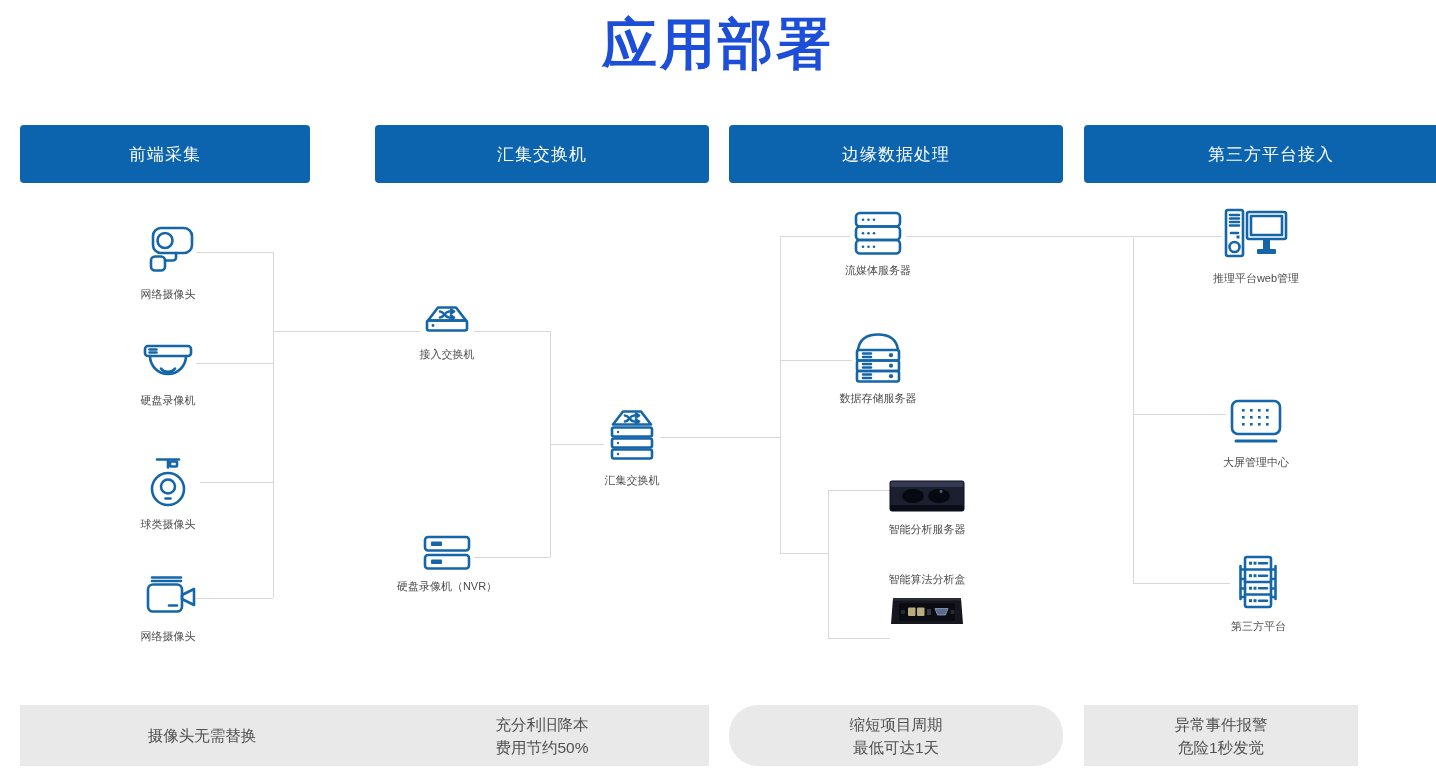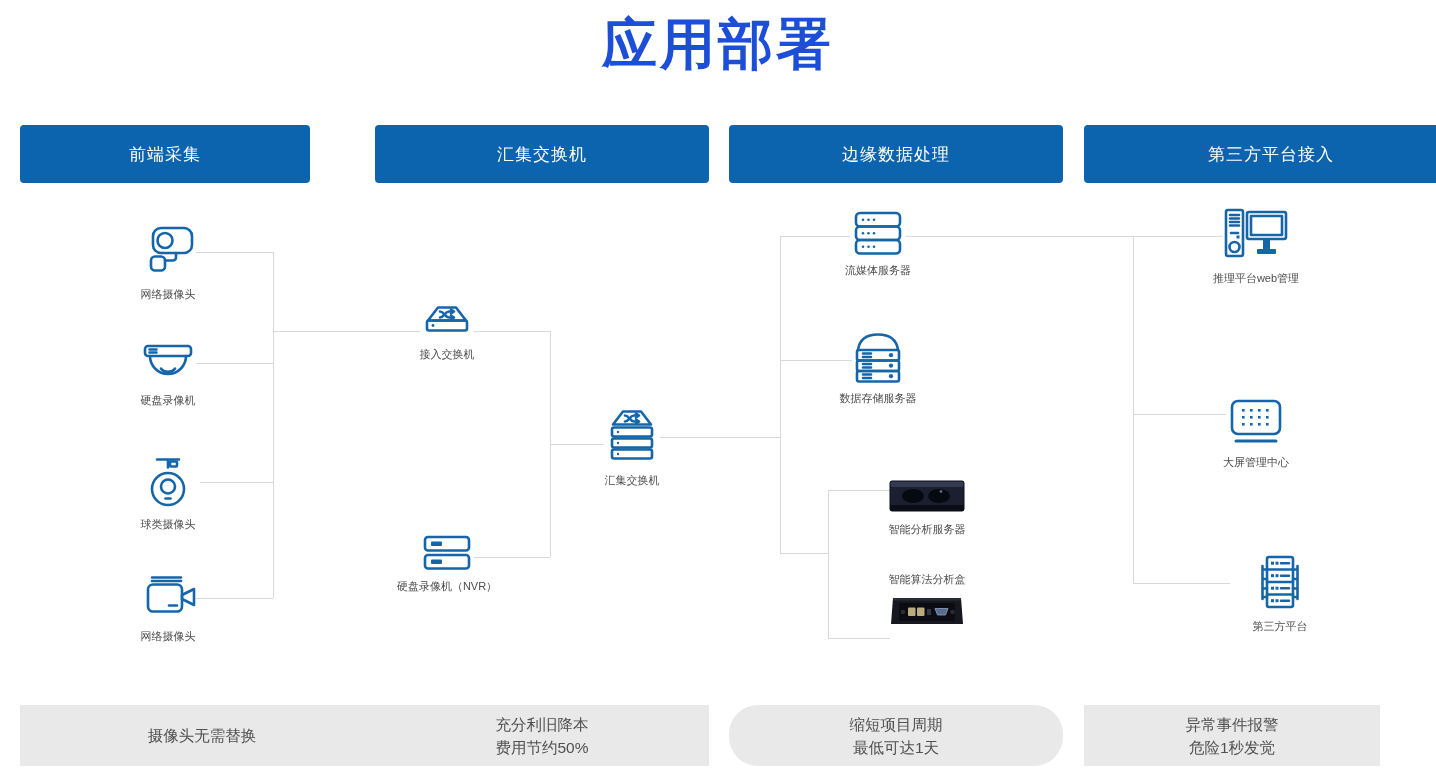--- a/index.html
+++ b/index.html
@@ -246,21 +246,21 @@
           <rect x="39" y="18" width="2.6" height="2.6"></rect>
         <rect x="15" y="25" width="2.6" height="2.6"></rect>
           <rect x="23" y="25" width="2.6" height="2.6"></rect>
           <rect x="31" y="25" width="2.6" height="2.6"></rect>
           <rect x="39" y="25" width="2.6" height="2.6"></rect>
       </g>
     </svg>
     <span class="lbl">大屏管理中心</span>
   </div>
 
-  <div class="node" style="left:1200px;top:554px;">
+  <div class="node" style="left:1126px;top:554px;align-items:flex-end;">
     <svg class="ic" width="56" height="58" viewBox="0 0 56 58">
       <g class="st">
           <rect x="15" y="3" width="26" height="50" rx="2"></rect>
       <path d="M15 15.5 h26 M15 28 h26 M15 40.5 h26"></path>
       <path d="M10.5 12 v33 M10.5 15.5 h4.5 M10.5 25 h4.5 M10.5 34.5 h4.5 M10.5 43 h4.5"></path>
       <path d="M45.5 12 v33 M41 15.5 h4.5 M41 25 h4.5 M41 34.5 h4.5 M41 43 h4.5"></path>
       <path d="M29 9.2 h8 M29 21.7 h8 M29 34.2 h8 M29 46.7 h8"></path>
         </g>
       <g class="fl">
         <rect x="19" y="7.7" width="3" height="3"></rect>
@@ -281,18 +281,18 @@
     <span></span>
   </div>
   <div class="ben" style="left:375px;width:334px;">
     <span>充分利旧降本</span>
     <span>费用节约50%</span>
   </div>
   <div class="ben" style="left:729px;width:334px;border-radius:29px;">
     <span>缩短项目周期</span>
     <span>最低可达1天</span>
   </div>
-  <div class="ben" style="left:1084px;width:296px;">
+  <div class="ben" style="left:1084px;width:274px;">
     <span>异常事件报警</span>
     <span>危险1秒发觉</span>
   </div>
 
 </div>
 
 </body></html>

